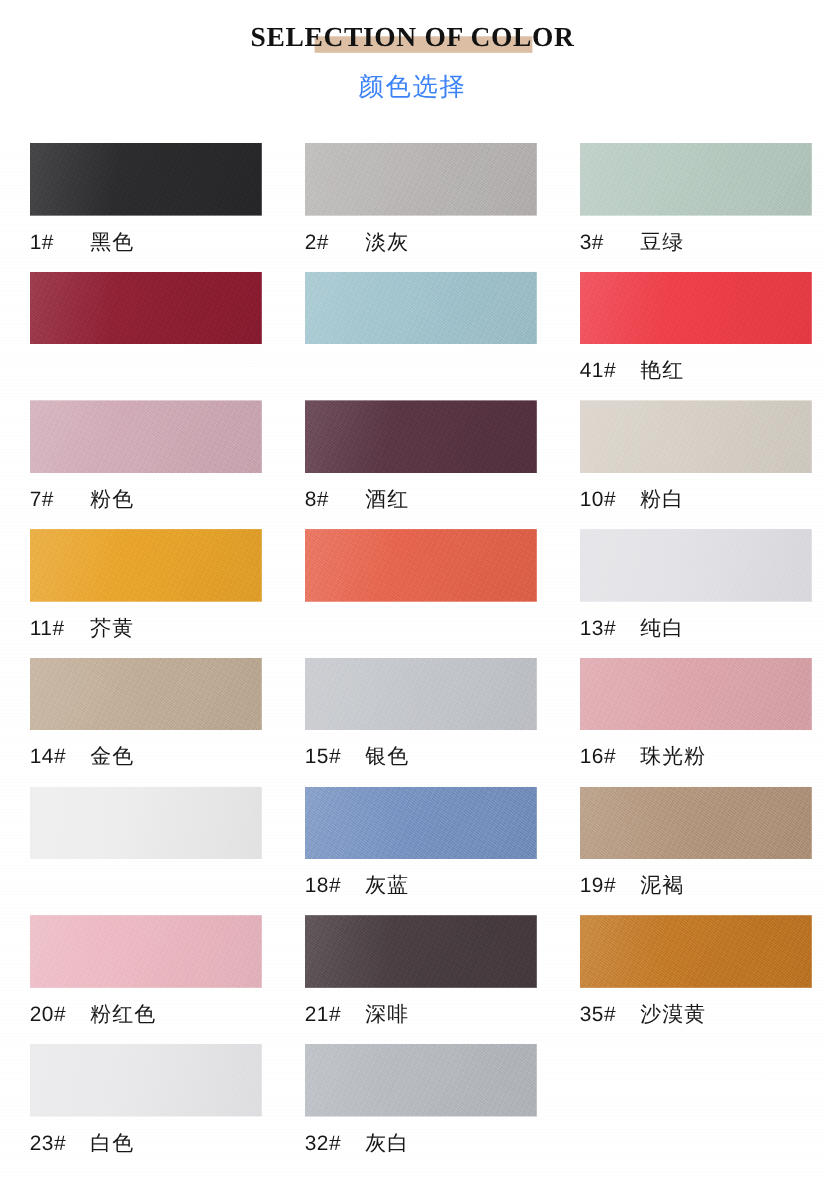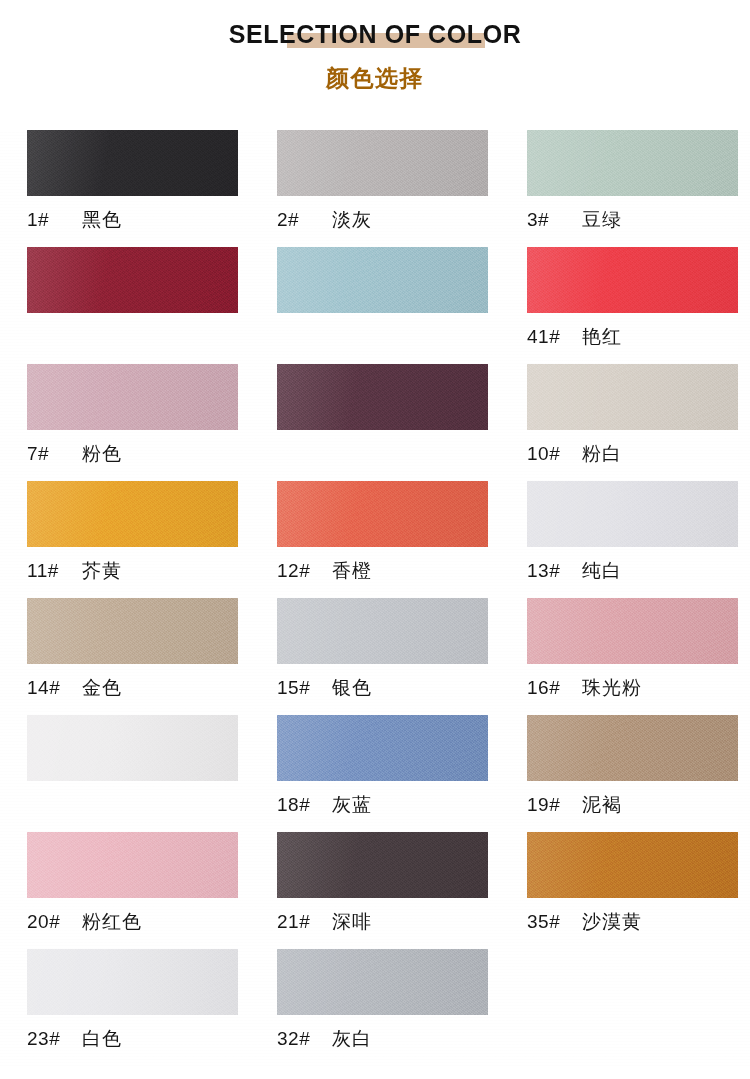--- a/index.html
+++ b/index.html
@@ -40,28 +40,28 @@
     z-index: 0;
     opacity: 0.95;
   }
   .title-en {
     position: relative;
     z-index: 1;
     font-size: 25px;
     font-weight: bold;
     letter-spacing: 0.6px;
     color: #121212;
-    font-family: Liberation Sans, sans-serif;
+    font-family: Liberation Serif, serif;
   }
   .title-cn {
     margin-top: 16px;
     font-size: 23px;
-    font-weight: bold;
+    font-weight: normal;
     letter-spacing: 1.5px;
-    color: #a16207;
+    color: #3b82f6;
     font-family: "DejaVu Sans", "Liberation Sans", sans-serif;
   }
 
   
   .swatch-grid {
     position: relative;
     width: 750px;
     padding: 0 16px 0 0;
     display: grid;
     grid-template-columns: repeat(3, 250px);
@@ -164,32 +164,32 @@
     <div class="swatch-cell">
       <div class="swatch-chip" style="background-color: rgb(238, 59, 70);"></div>
       <div class="swatch-label"><span class="swatch-code">41#</span><span class="swatch-name">艳红</span></div>
     </div>
     <div class="swatch-cell">
       <div class="swatch-chip" style="background-color: rgb(207, 169, 181);"></div>
       <div class="swatch-label"><span class="swatch-code">7#</span><span class="swatch-name">粉色</span></div>
     </div>
     <div class="swatch-cell">
       <div class="swatch-chip" style="background-color: rgb(85, 49, 64);"></div>
+      <div class="swatch-label"><span class="swatch-code">8#</span><span class="swatch-name">酒红</span></div>
     </div>
     <div class="swatch-cell">
       <div class="swatch-chip" style="background-color: rgb(215, 208, 199);"></div>
       <div class="swatch-label"><span class="swatch-code">10#</span><span class="swatch-name">粉白</span></div>
     </div>
     <div class="swatch-cell">
       <div class="swatch-chip" style="background-color: rgb(232, 162, 41);"></div>
       <div class="swatch-label"><span class="swatch-code">11#</span><span class="swatch-name">芥黄</span></div>
     </div>
     <div class="swatch-cell">
       <div class="swatch-chip" style="background-color: rgb(229, 97, 74);"></div>
-      <div class="swatch-label"><span class="swatch-code">12#</span><span class="swatch-name">香橙</span></div>
     </div>
     <div class="swatch-cell">
       <div class="swatch-chip" style="background-color: rgb(226, 226, 231);"></div>
       <div class="swatch-label"><span class="swatch-code">13#</span><span class="swatch-name">纯白</span></div>
     </div>
     <div class="swatch-cell">
       <div class="swatch-chip" style="background-color: rgb(192, 172, 150);"></div>
       <div class="swatch-label"><span class="swatch-code">14#</span><span class="swatch-name">金色</span></div>
     </div>
     <div class="swatch-cell">

